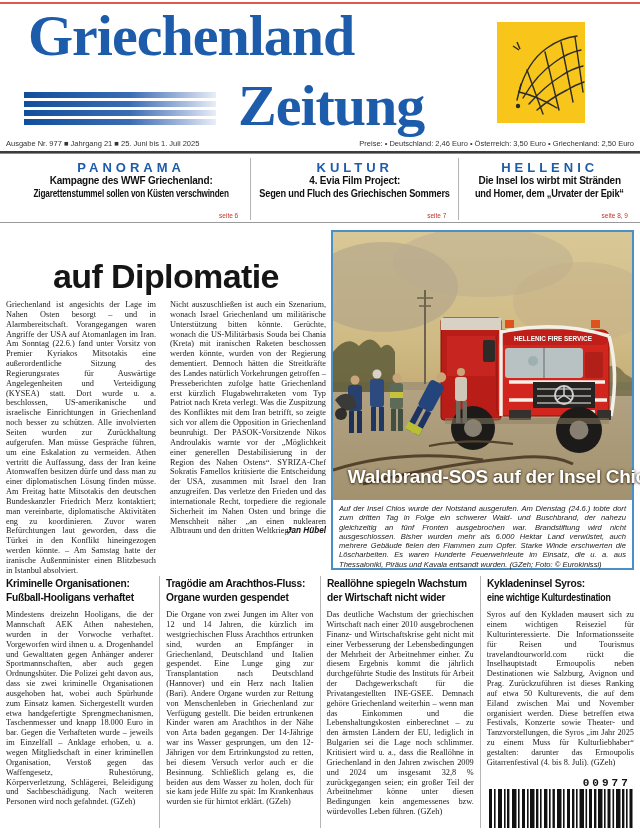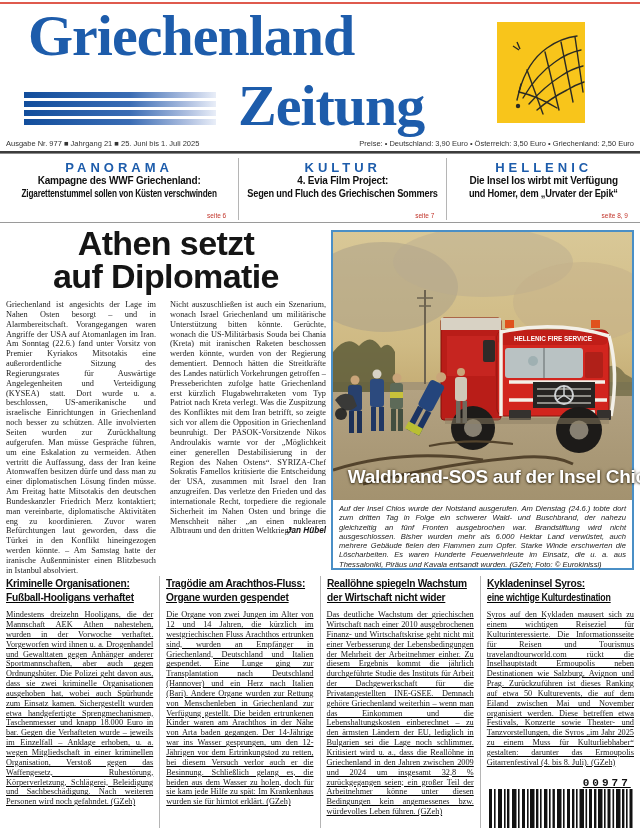--- a/index.html
+++ b/index.html
@@ -16,21 +16,21 @@
   .stripes{position:absolute;left:24px;top:92px;width:192px;}
   .stripes div{height:6px;margin-bottom:3px;
       background:linear-gradient(to right,#124e9c 0%,#3a6cb4 55%,#aebfe0 85%,#e9eef8 100%);}
   .logo{position:absolute;left:497px;top:22px;width:88px;height:101px;background:#f8c51b;}
   .inforow{position:absolute;top:139px;left:6px;right:6px;display:flex;
       justify-content:space-between;font-size:7.5px;color:#333;}
   .thickrule{position:absolute;top:151px;left:0;right:0;height:3px;background:#3c3c3c;
       border-bottom:1px solid #8a8a8a;}
 
   
-  .teasers{position:absolute;top:158px;left:0;right:0;height:62px;display:flex;}
+  .teasers{position:absolute;top:158px;left:12px;right:0;height:62px;display:flex;}
   .teaser{flex:1;text-align:center;position:relative;padding-top:2px;}
   .teaser+.teaser{border-left:1px solid #b5b5b5;}
   .t-section{color:#1d5cab;font-weight:bold;font-size:13px;letter-spacing:4px;}
   .t-line{font-weight:bold;font-size:10px;line-height:12.6px;color:#101010;
       letter-spacing:-0.2px;white-space:nowrap;}
   .cx{transform:scaleX(.92);transform-origin:50% 0;}
   .cx2{transform:scaleX(.82);transform-origin:50% 0;}
   .t-page{position:absolute;right:12px;bottom:1px;color:#c2352b;font-size:6.5px;}
   .thinrule{position:absolute;top:222px;left:0;right:0;border-top:1px solid #9a9a9a;}
 
@@ -49,21 +49,21 @@
       border:2px solid #4a8fc6;background:#fff;}
   .photo{position:relative;width:339px;height:268px;overflow:hidden;}
   .banner{position:absolute;left:0;right:0;top:234px;text-align:center;color:#fff;
       font-weight:bold;font-size:19px;letter-spacing:-0.3px;
       text-shadow:0 0 3px rgba(40,30,10,.75),0 1px 2px rgba(40,30,10,.6);}
   .caption{padding:4px 6px 0 6px;font-size:7.6px;font-style:italic;line-height:9.3px;
       text-align:justify;color:#222;border-radius:25px;}
 
   
   .bottom{position:absolute;top:576px;left:6px;right:6px;bottom:4px;display:flex;}
-  .b-art{flex:1;padding:0 6px;overflow:hidden;text-decoration:underline;}
+  .b-art{flex:1;padding:0 6px;overflow:hidden;}
   .b-art:first-child{padding-left:0;}
   .b-art:last-child{padding-right:0;}
   .b-art+.b-art{border-left:1px solid #b5b5b5;}
   .b-title{font-weight:bold;font-size:11.6px;line-height:13.6px;color:#101010;
       letter-spacing:-0.3px;white-space:nowrap;margin-bottom:7px;}
   .b-title .tl{transform:scaleX(.88);transform-origin:0 0;}
   .b-title .tl.tight{transform:scaleX(.76);}
   .b-body{font-family:"Liberation Serif",serif;font-size:8.3px;line-height:9.85px;
       text-align:justify;color:#1c1c1c;}
 
@@ -103,48 +103,48 @@
           <path d="M24 62 L20 78"></path>
         </g>
         <circle cx="21" cy="84" r="2.2" fill="#2b2b24"></circle>
         <path d="M16 24 l6 4 M20 20 l3 7" stroke="#2b2b24" stroke-width="1.4" fill="none"></path>
       </svg>
     </div>
   </div>
 
   <div class="inforow">
     <span>Ausgabe Nr. 977 ■ Jahrgang 21 ■ 25. Juni bis 1. Juli 2025</span>
-    <span>Preise: • Deutschland: 3,90 Euro • Österreich: 3,50 Euro • Griechenland: 2,50 Euro</span>
+    <span>Preise: • Deutschland: 2,46 Euro • Österreich: 3,50 Euro • Griechenland: 2,50 Euro</span>
   </div>
   <div class="thickrule"></div>
 
   <div class="teasers">
     <div class="teaser">
       <div class="t-section">PANORAMA</div>
       <div class="t-line">Kampagne des WWF Griechenland:</div>
       <div class="t-line cx2">Zigarettenstummel sollen von Küsten verschwinden</div>
       <div class="t-page">seite 6</div>
     </div>
     <div class="teaser">
       <div class="t-section">KULTUR</div>
       <div class="t-line">4. Evia Film Project:</div>
       <div class="t-line cx">Segen und Fluch des Griechischen Sommers</div>
       <div class="t-page">seite 7</div>
     </div>
     <div class="teaser">
       <div class="t-section">HELLENIC</div>
-      <div class="t-line">Die Insel Ios wirbt mit Verfügung</div>
+      <div class="t-line">Die Insel Ios wirbt mit Stränden</div>
       <div class="t-line cx">und Homer, dem „Urvater der Epik“</div>
       <div class="t-page">seite 8, 9</div>
     </div>
   </div>
   <div class="thinrule"></div>
 
   <div class="lead">
-    <h1 class="lead-h"><span>Athen setzt</span><br>
+    <h1 class="lead-h"><br>
       <span>auf Diplomatie</span></h1>
     <div class="lead-cols">
       <div class="leadcol">Griechenland ist angesichts der Lage im Nahen Osten besorgt – und in Alarmbereitschaft. Vorangegangen waren Angriffe der USA auf Atomanlagen im Iran. Am Sonntag (22.6.) fand unter Vorsitz von Premier Kyriakos Mitsotakis eine außerordentliche Sitzung des Regierungsrates für Auswärtige Angelegenheiten und Verteidigung (KYSEA) statt. Dort wurde u. a. beschlossen, US-amerikanische und israelische Einrichtungen in Griechenland noch besser zu schützen. Alle involvierten Seiten wurden zur Zurückhaltung aufgerufen. Man müsse Gespräche führen, um eine Eskalation zu vermeiden. Athen vertritt die Auffassung, dass der Iran keine Atomwaffen besitzen dürfe und dass man zu einer diplomatischen Lösung finden müsse. Am Freitag hatte Mitsotakis den deutschen Bundeskanzler Friedrich Merz kontaktiert; man vereinbarte, diplomatische Aktivitäten eng zu koordinieren. Zuvor waren Befürchtungen laut geworden, dass die Türkei in den Konflikt hineingezogen werden könnte. – Am Samstag hatte der iranische Außenminister einen Blitzbesuch in Istanbul absolviert.</div>
       <div>
         <div class="leadcol">Nicht auszuschließen ist auch ein Szenarium, wonach Israel Griechenland um militärische Unterstützung bitten könnte. Gerüchte, wonach die US-Militärbasis Souda bei Chania (Kreta) mit iranischen Raketen beschossen werden könnte, wurden von der Regierung dementiert. Dennoch hätten die Streitkräfte des Landes natürlich Vorkehrungen getroffen – Presseberichten zufolge hatte Griechenland erst kürzlich Flugabwehrraketen vom Typ Patriot nach Kreta verlegt. Was die Zuspitzung des Konfliktes mit dem Iran betrifft, so zeigte sich vor allem die Opposition in Griechenland beunruhigt. Der PASOK-Vorsitzende Nikos Androulakis warnte vor der „Möglichkeit einer generellen Destabilisierung in der Region des Nahen Ostens“. SYRIZA-Chef Sokratis Famellos kritisierte die Entscheidung der USA, zusammen mit Israel den Iran anzugreifen. Das verletze den Frieden und das internationale Recht, torpediere die regionale Sicherheit im Nahen Osten und bringe die Menschheit näher „an einen nuklearen Albtraum und den dritten Weltkrieg“.</div>
         <div class="leadcol author">Jan Hübel</div>
       </div>
     </div>
   </div>
 

